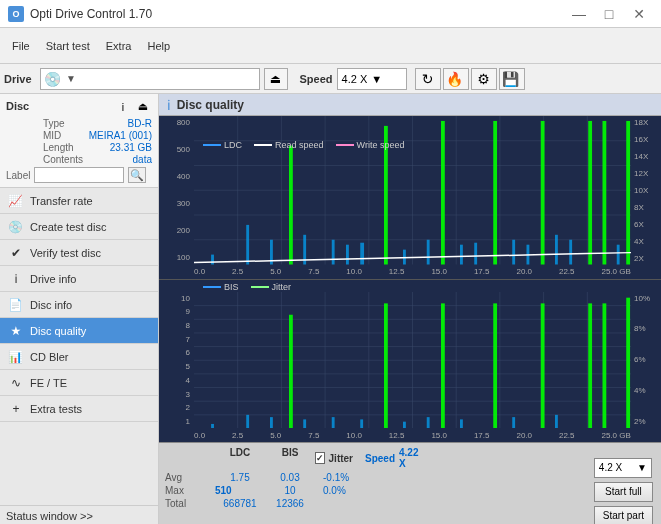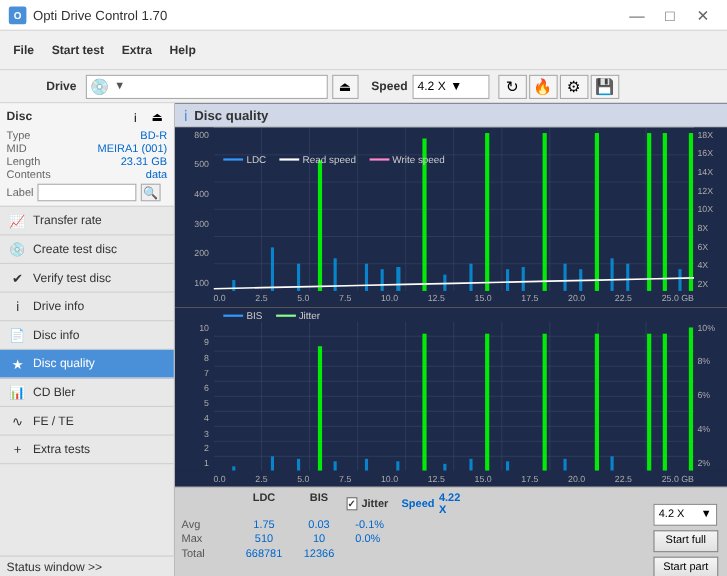--- a/index.html
+++ b/index.html
@@ -22,35 +22,34 @@
     .title-btn { width: 28px; height: 20px; display: flex; align-items: center; justify-content: center; background: transparent; border: none; cursor: pointer; font-size: 14px; color: #666; }
 
     
     .menu-bar {
       background: #f0f0f0;
       height: 36px;
       display: flex;
       align-items: center;
       padding: 12px 4px;
       border-bottom: 1px solid #ccc;
-      font-weight: bold;
     }
     .menu-item { padding: 2px 8px; cursor: pointer; font-size: 11px; color: #333; }
 
     
     .drive-bar {
       background: #f0f0f0;
       height: 30px;
       display: flex;
       align-items: center;
       padding: 0 4px;
       border-bottom: 1px solid #ccc;
       gap: 4px;
     }
-    .drive-label { font-size: 11px; color: #333; font-weight: bold; margin-right: 4px; margin-left: 38px; }
+    .drive-label { font-size: 11px; color: #333; font-weight: bold; margin-right: 4px; }
     .drive-select {
       display: flex;
       align-items: center;
       border: 1px solid #aaa;
       background: white;
       height: 22px;
       padding: 0 4px;
       gap: 4px;
       min-width: 220px;
     }
@@ -87,21 +86,21 @@
     .disc-panel-header {
       display: flex;
       align-items: center;
       justify-content: space-between;
       margin-bottom: 4px;
     }
     .disc-label { font-size: 11px; font-weight: bold; color: #333; }
     .disc-icon-area { display: flex; gap: 2px; }
     .disc-icon-btn { width: 18px; height: 16px; display: flex; align-items: center; justify-content: center; font-size: 11px; cursor: pointer; }
 
-    .disc-row { display: flex; justify-content: space-between; align-items: center; margin-bottom: 1px; }
+    .disc-row { display: flex; justify-content: space-between; align-items: center; margin-bottom: 1px; margin-left: 37px; }
     .disc-row-label { font-size: 10px; color: #666; }
     .disc-row-value { font-size: 10px; color: #0066cc; }
     .label-input-row { display: flex; align-items: center; gap: 4px; margin-top: 2px; }
     .label-input { border: 1px solid #aaa; height: 16px; width: 90px; font-size: 10px; padding: 0 2px; }
     .label-icon-btn { width: 18px; height: 16px; border: 1px solid #aaa; background: #f0f0f0; display: flex; align-items: center; justify-content: center; cursor: pointer; font-size: 11px; }
 
     
     .sidebar-nav { flex: 1; }
     .nav-item {
       display: flex;
@@ -564,21 +563,21 @@
 
         <div style="display:grid; grid-template-columns:50px 50px 50px 100px; font-size:10px; margin-bottom:2px;">
           <span style="color:#555;">Avg</span>
           <span style="color:#0066cc;text-align:center;">1.75</span>
           <span style="color:#0066cc;text-align:center;">0.03</span>
           <span style="color:#0066cc; margin-left:8px;">-0.1%</span>
         </div>
 
         <div style="display:grid; grid-template-columns:50px 50px 50px 100px; font-size:10px; margin-bottom:2px;">
           <span style="color:#555;">Max</span>
-          <span style="color:#0066cc;text-align:center;">510</span>
+          <span style="color:#0066cc;text-align:left;font-weight:bold;">510</span>
           <span style="color:#0066cc;text-align:center;">10</span>
           <span style="color:#0066cc; margin-left:8px;">0.0%</span>
         </div>
 
         <div style="display:grid; grid-template-columns:50px 50px 50px 100px; font-size:10px;">
           <span style="color:#555;">Total</span>
           <span style="color:#0066cc;text-align:center;">668781</span>
           <span style="color:#0066cc;text-align:center;">12366</span>
           <span></span>
         </div>

